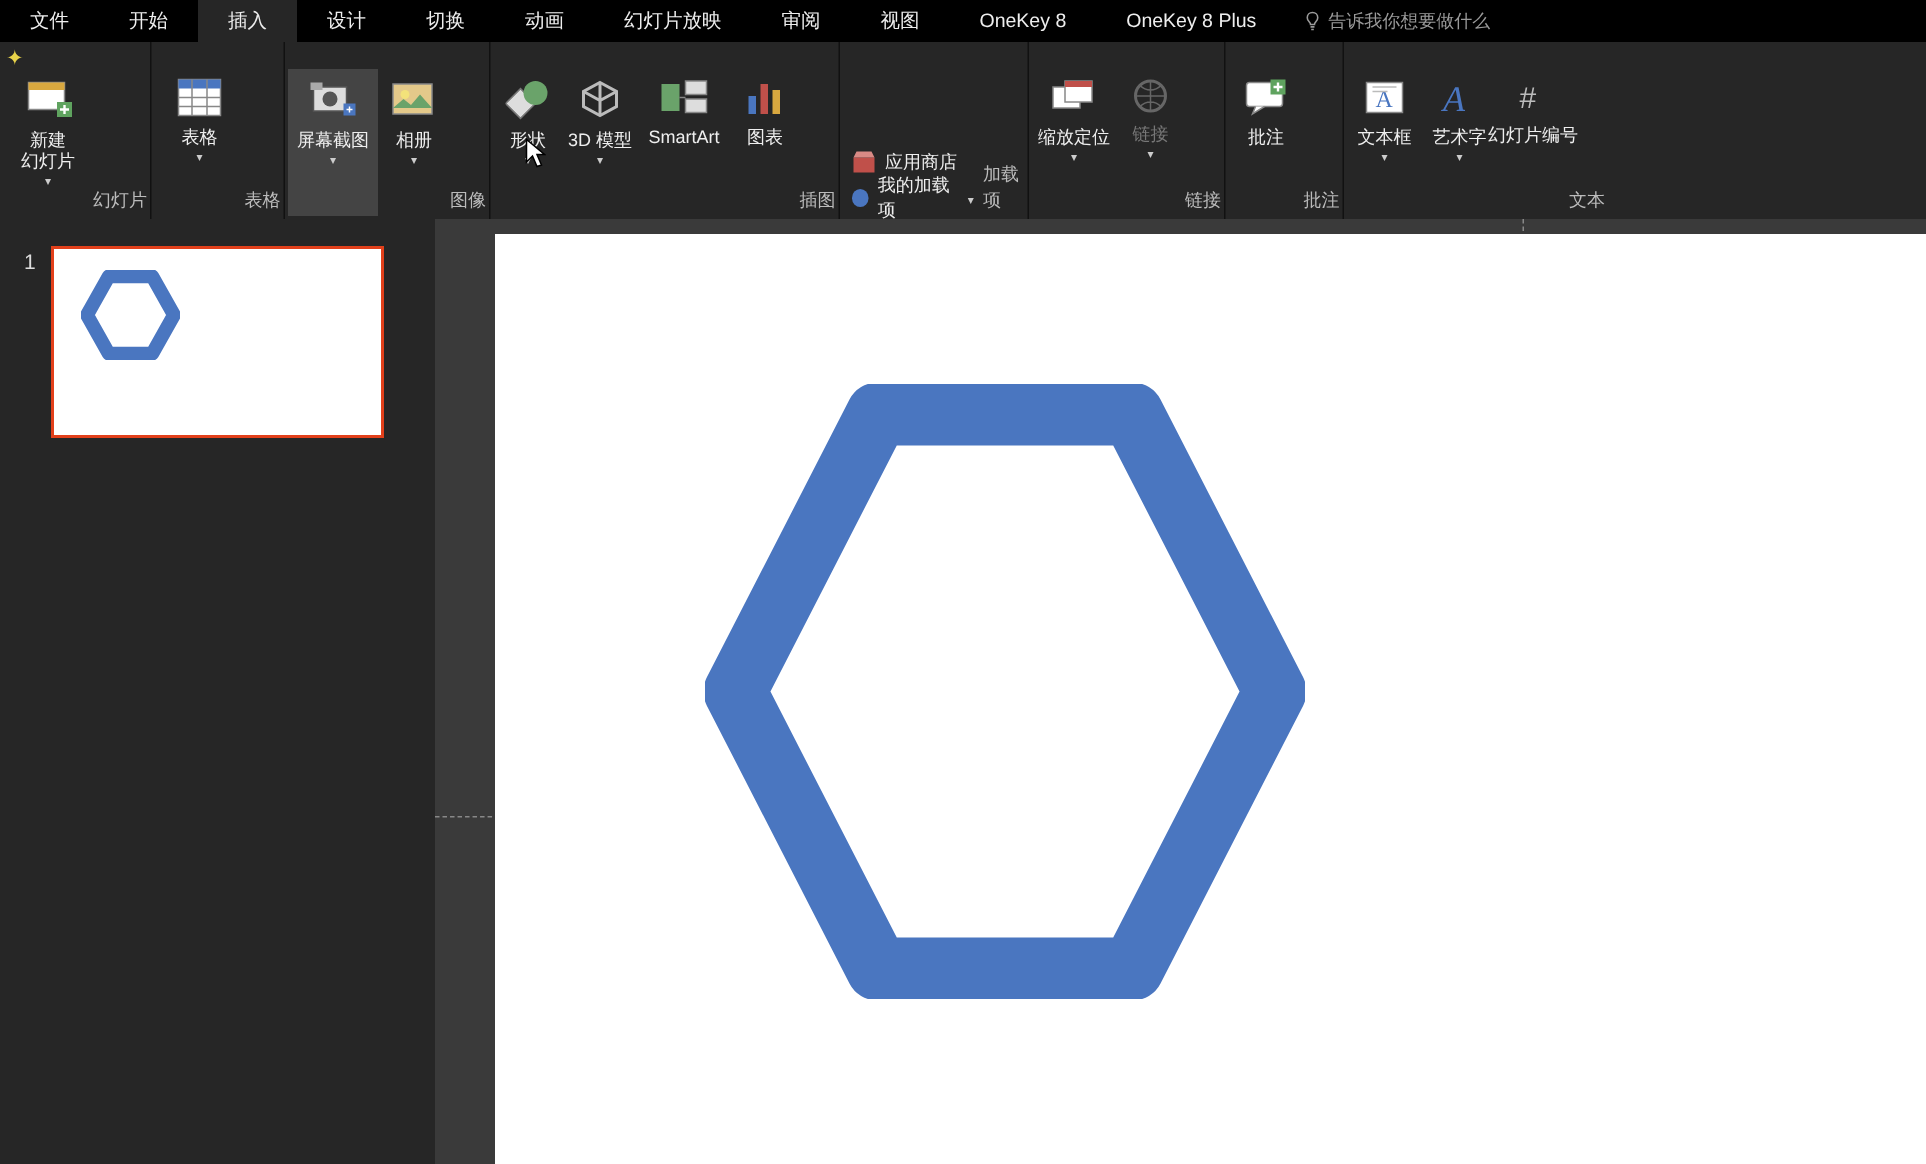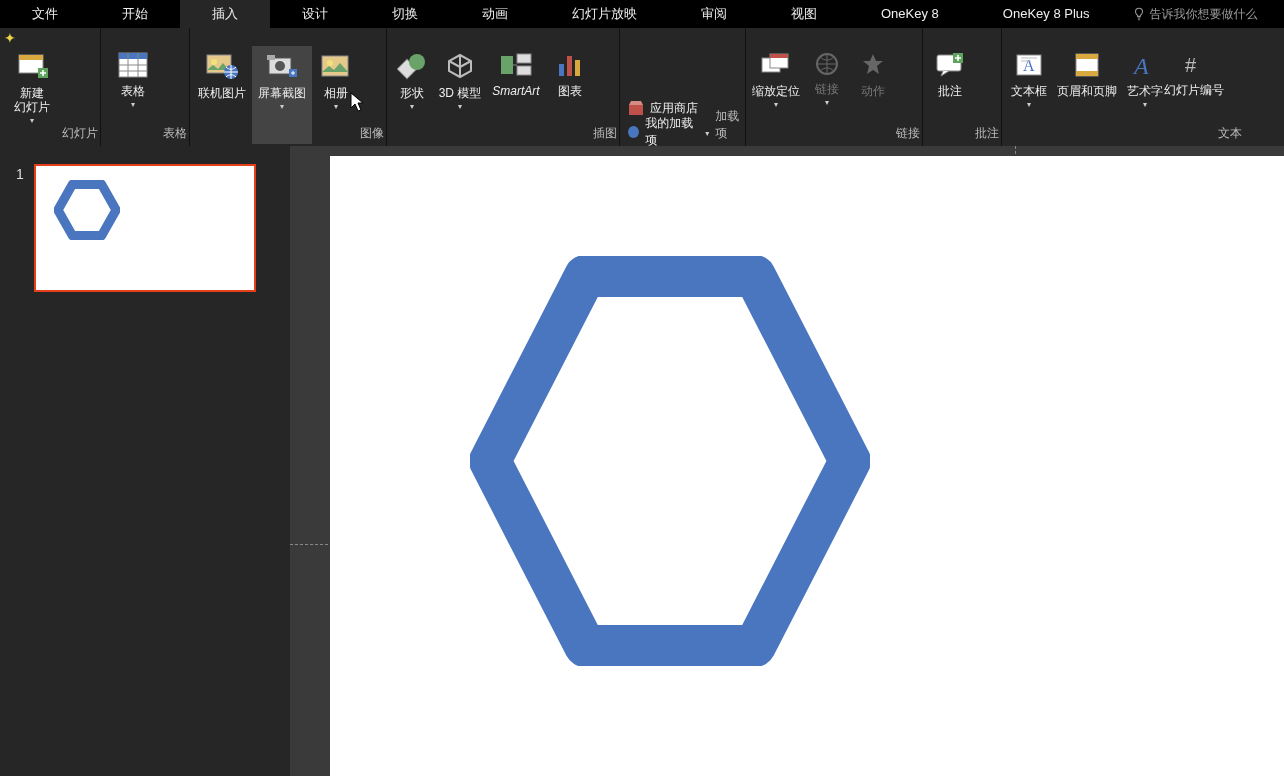--- a/index.html
+++ b/index.html
@@ -1,18 +1,18 @@
 <!DOCTYPE html>
 <html><head>
 <meta charset="utf-8">
 <style>
   * { box-sizing: border-box; margin: 0; padding: 0; }
   html, body { width: 1284px; height: 776px; overflow: hidden; background:#000; font-family: "Microsoft YaHei", Arial, sans-serif; color:#fff; font-size:12px; }
   .tabs { display:flex; align-items:center; height:28px; background:#000; }
-  .tab { padding:0 32px; height:28px; line-height:28px; color:#eee; cursor:pointer; font-size:13px; }
+  .tab { padding:0 20px; height:28px; line-height:28px; color:#eee; cursor:pointer; font-size:13px; }
   .tab.active { background:#262626; }
   .tell-me { display:flex; align-items:center; color:#9a9a9a; padding-left:10px; }
   .tell-me svg { margin-right:4px; }
   .ribbon { display:flex; height:118px; background:#262626; }
   .group { display:flex; flex-direction:row; align-items:flex-end; justify-content:space-between; border-right:1px solid #111; padding:4px 2px 2px 2px; }
   .group-buttons { display:flex; align-items:flex-start; }
   .big-btn { display:flex; flex-direction:column; align-items:center; justify-content:flex-start; width:60px; padding-top:6px; height:98px; cursor:pointer; }
   .big-btn.hover { background:#444; }
   .big-btn .lbl { margin-top:6px; font-size:12px; text-align:center; line-height:14px; color:#eee; }
   .big-btn.disabled .lbl { color:#777; }
@@ -88,30 +88,20 @@
           </svg>
         <div class="lbl">表格</div>
         <div class="dd-caret">▾</div>
       </div>
     </div>
     <div class="group-label">表格</div>
   </div>
 
   <div class="group">
     <div class="group-buttons">
-      <div class="big-btn">
-        <svg width="34" height="28">
-            <rect x="2" y="3" width="24" height="18" fill="#e4c98a" stroke="#888"></rect>
-            <circle cx="9" cy="10" r="3" fill="#f3e27a"></circle>
-            <path d="M2 18l6-5 5 4 5-6 6 7" fill="#6aa36a"></path>
-            <circle cx="26" cy="20" r="7" fill="#4a76c0"></circle>
-            <path d="M19 20h14M26 13v14M21 15c3 3 7 3 10 0M21 25c3-3 7-3 10 0" stroke="#fff" stroke-width="1" fill="none"></path>
-          </svg>
-        <div class="lbl">联机图片</div>
-      </div>
       <div class="big-btn hover">
         <svg width="34" height="28">
             <rect x="4" y="6" width="22" height="16" fill="#ddd" stroke="#555"></rect>
             <rect x="2" y="3" width="8" height="5" fill="#aaa"></rect>
             <circle cx="15" cy="14" r="5" fill="#555"></circle>
             <rect x="24" y="17" width="8" height="8" fill="#4a76c0"></rect>
             <path d="M28 19v4M26 21h4" stroke="#fff"></path>
           </svg>
         <div class="lbl">屏幕截图</div>
         <div class="dd-caret">▾</div>
@@ -140,21 +130,21 @@
         <div class="dd-caret">▾</div>
       </div>
       <div class="big-btn" style="width:50px;">
         <svg width="30" height="28">
             <path d="M15 3l11 6v10l-11 6-11-6V9z" fill="none" stroke="#bbb" stroke-width="2"></path>
             <path d="M15 3v22M4 9l11 6 11-6" stroke="#bbb" stroke-width="2" fill="none"></path>
           </svg>
         <div class="lbl" style="white-space:pre;">3D 模型</div>
         <div class="dd-caret">▾</div>
       </div>
-      <div class="big-btn" style="width:62px;font-style:italic;">
+      <div class="big-btn" style="width:62px;">
         <svg width="34" height="26">
             <rect x="2" y="4" width="12" height="18" fill="#6aa36a"></rect>
             <rect x="18" y="2" width="14" height="9" fill="#ddd" stroke="#888"></rect>
             <rect x="18" y="14" width="14" height="9" fill="#ddd" stroke="#888"></rect>
             <path d="M14 13h4" stroke="#888"></path>
           </svg>
         <div class="lbl">SmartArt</div>
       </div>
       <div class="big-btn" style="width:46px;">
         <svg width="28" height="26">
@@ -198,26 +188,20 @@
         <div class="dd-caret">▾</div>
       </div>
       <div class="big-btn disabled" style="width:46px;">
         <svg width="30" height="24">
             <circle cx="15" cy="12" r="10" fill="none" stroke="#666" stroke-width="2"></circle>
             <path d="M5 12h20M15 2v20M8 5c4 4 10 4 14 0M8 19c4-4 10-4 14 0" stroke="#666" fill="none"></path>
           </svg>
         <div class="lbl">链接</div>
         <div class="dd-caret">▾</div>
       </div>
-      <div class="big-btn disabled" style="width:46px;">
-        <svg width="26" height="26">
-            <path d="M13 2l3 7h7l-6 5 2 8-6-4-6 4 2-8-6-5h7z" fill="#666"></path>
-          </svg>
-        <div class="lbl">动作</div>
-      </div>
     </div>
     <div class="group-label">链接</div>
   </div>
 
   <div class="group">
     <div class="group-buttons">
       <div class="big-btn" style="width:50px;">
         <svg width="30" height="26">
             <rect x="2" y="3" width="24" height="16" rx="2" fill="#fff" stroke="#888"></rect>
             <path d="M8 19l-2 5 8-5" fill="#fff" stroke="#888"></path>
@@ -233,28 +217,20 @@
   <div class="group" style="border-right:none;">
     <div class="group-buttons">
       <div class="big-btn" style="width:50px;">
         <svg width="28" height="26">
             <rect x="2" y="3" width="24" height="20" fill="#fff" stroke="#888"></rect>
             <text x="8" y="19" font-size="16" font-family="serif" fill="#4a76c0">A</text>
             <path d="M6 6h16M6 9h10" stroke="#bbb"></path>
           </svg>
         <div class="lbl">文本框</div>
         <div class="dd-caret">▾</div>
-      </div>
-      <div class="big-btn" style="width:66px;">
-        <svg width="28" height="26">
-            <rect x="3" y="2" width="22" height="22" fill="#fff" stroke="#888"></rect>
-            <rect x="3" y="2" width="22" height="5" fill="#d9a83f"></rect>
-            <rect x="3" y="19" width="22" height="5" fill="#d9a83f"></rect>
-          </svg>
-        <div class="lbl">页眉和页脚</div>
       </div>
       <div class="big-btn" style="width:50px;">
         <svg width="28" height="26">
             <text x="3" y="22" font-size="24" font-style="italic" font-family="serif" fill="#4a76c0">A</text>
           </svg>
         <div class="lbl">艺术字</div>
         <div class="dd-caret">▾</div>
       </div>
       <div class="big-btn" style="width:48px;">
         <svg width="26" height="26">

